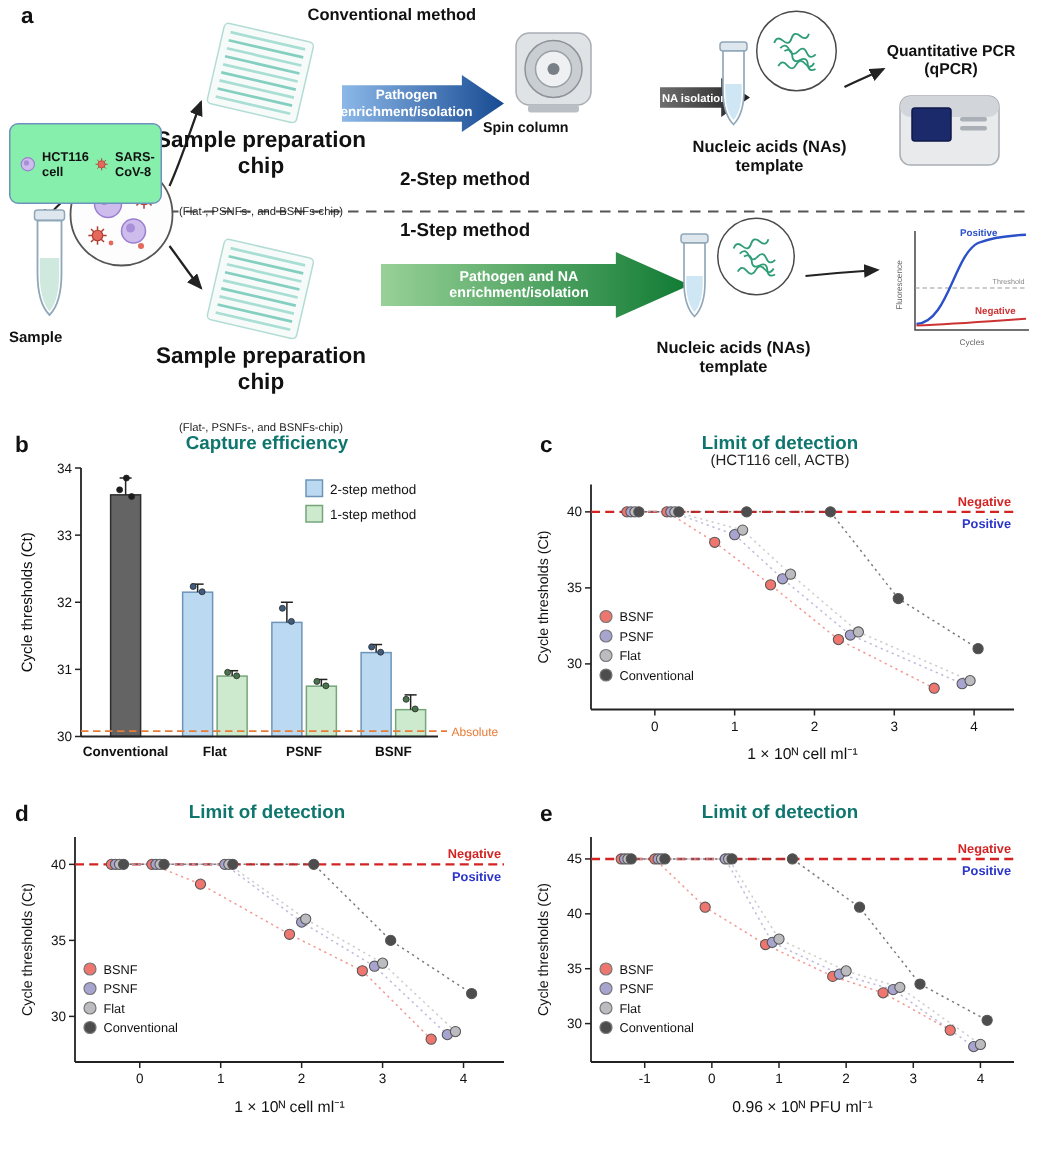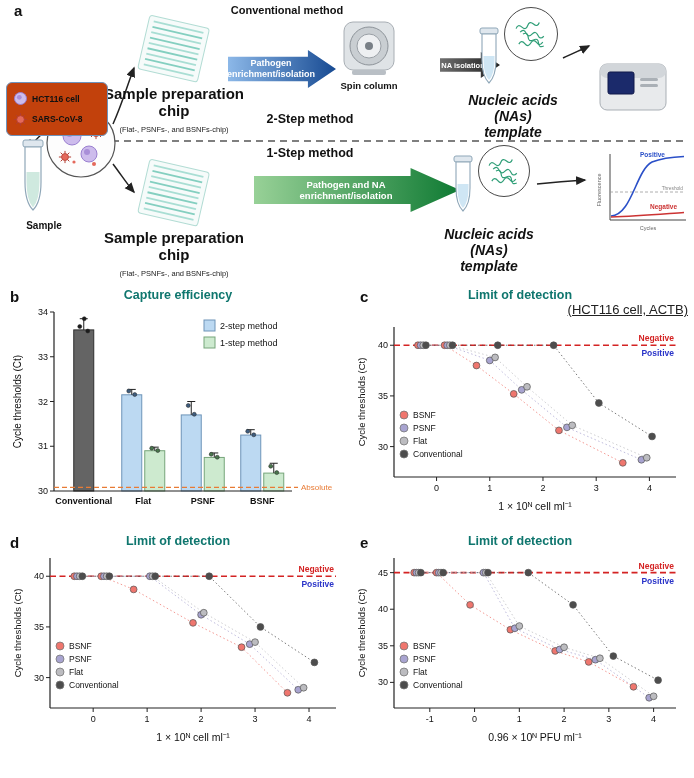--- a/index.html
+++ b/index.html
@@ -1,42 +1,42 @@
 <!DOCTYPE html>
 <html><head>
 <meta charset="utf-8">
 <style>
   * { margin:0; padding:0; box-sizing:border-box; }
   body { width:694px; height:778px; background:#ffffff; font-family:"Liberation Sans", sans-serif; color:#111; }
   #figure { position:relative; width:694px; height:778px; background:#fff; overflow:hidden; }
   .abs { position:absolute; }
   svg text { font-family:"Liberation Sans", sans-serif; }
   .panel-letter { position:absolute; font-weight:bold; font-size:15px; color:#111; z-index:5; }
-  .a-text { position:absolute; text-align:center; }
+  .a-text { position:absolute; }
   .bold { font-weight:bold; }
   .caption { position:absolute; text-align:center; line-height:1.15; }
   .cap-bold { font-weight:bold; font-size:15px; }
-  .cap-small { font-size:7.5px; margin-top:6px; color:#222; }
-  .cap-b9 { font-weight:bold; font-size:14px;font-style:italic; }
+  .cap-small { font-size:7.5px; margin-top:17px; color:#222; }
+  .cap-b9 { font-weight:bold; font-size:11px; }
   .flow-arrow { position:absolute; display:flex; align-items:center; justify-content:center;
     color:#fff; font-weight:bold; text-align:center; line-height:1.2; }
   .flow-arrow .arrow-text { padding-right:22px; }
   .arrow-blue { background:linear-gradient(90deg,#8cb8e8,#174a92); font-size:9px;
     clip-path:polygon(0 18%,74% 18%,74% 0,100% 50%,74% 100%,74% 82%,0 82%); }
   .arrow-dark { background:linear-gradient(90deg,#6e6e6e,#1f1f1f); font-size:7.5px;
     clip-path:polygon(0 24%,68% 24%,68% 0,100% 50%,68% 100%,68% 76%,0 76%);margin-left:28px; }
   .arrow-green { background:linear-gradient(90deg,#98d197,#0f7a33); font-size:9.5px;
     clip-path:polygon(0 18%,76% 18%,76% 0,100% 50%,76% 100%,76% 82%,0 82%);margin-left:24px; }
-  .a-box { position:absolute; border:1.4px solid #6d93bd; border-radius:6px; background:#c2410c;
-    display:flex; flex-direction:column; justify-content:space-evenly; padding:3px 6px; z-index:4; }
+  .a-box { position:absolute; border:1.4px solid #6d93bd; border-radius:6px; background:#86efac;
+    display:flex; flex-direction:row; justify-content:space-evenly; padding:3px 6px; z-index:4; }
   .a-box-row { display:flex; align-items:center; gap:4px; font-size:8.5px; font-weight:bold; }
   .flowpath { fill:none; stroke:#222; stroke-width:1.5; marker-end:url(#ah); }
   .chart-panel { position:absolute; }
   .chart-title { text-align:center; font-weight:bold; font-size:12.5px; color:#0f766e; }
-  .chart-subtitle { text-align:right; font-size:13px; color:#222;text-decoration:underline; }
+  .chart-subtitle { text-align:center; font-size:10px; color:#222; }
   .methods-label { position:absolute; text-align:center; font-weight:bold; font-size:12.5px; }
 </style>
 </head>
 <body>
 
 <div id="figure">
 
   <div id="panel-a" class="abs" style="left:0;top:0;width:694px;height:288px">
 
     <svg id="a-arrows" class="abs" style="left:0;top:0;pointer-events:none" width="694" height="288" viewBox="0 0 694 288">
@@ -164,20 +164,24 @@
         <path d="M15 19 q3 -4.5 6 0 q3 4.5 6 0 q3 -4.5 6 0 q3 4.5 6 0" fill="none" stroke="#2f9e77" stroke-width="1.2" transform="rotate(-15 28 28)"></path>
         <path d="M17 28 q3 -4.5 6 0 q3 4.5 6 0 q3 -4.5 6 0 q3 4.5 6 0" fill="none" stroke="#2f9e77" stroke-width="1.2" transform="rotate(10 28 28)"></path>
         <path d="M15 37 q3 -4.5 6 0 q3 4.5 6 0 q3 -4.5 6 0 q3 4.5 6 0" fill="none" stroke="#2f9e77" stroke-width="1.2" transform="rotate(-5 28 28)"></path>
         <path d="M21 32 q3 -4.5 6 0 q3 4.5 6 0 q3 -4.5 6 0 q3 4.5 6 0" fill="none" stroke="#2f9e77" stroke-width="1.2" transform="rotate(30 28 28)"></path>
       </svg>
     <div class="caption" style="left:456px;top:92px;width:114px">
       <div class="cap-b9">Nucleic acids (NAs)</div>
       <div class="cap-b9">template</div>
     </div>
 
+    <div class="caption" style="left:578px;top:28px;width:112px">
+      <div class="cap-bold" style="font-size:10.5px">Quantitative PCR</div>
+      <div class="cap-bold" style="font-size:10.5px">(qPCR)</div>
+    </div>
     <svg class="abs" style="left:596px;top:58px" width="74" height="58" viewBox="0 0 74 58">
       <rect x="4" y="6" width="66" height="46" rx="7" fill="#e8eaec" stroke="#a9afb5"></rect>
       <rect x="4" y="6" width="66" height="14" rx="7" fill="#d2d6da"></rect>
       <rect x="12" y="14" width="26" height="22" rx="2" fill="#1b2a6b" stroke="#11194a"></rect>
       <rect x="44" y="20" width="18" height="3" rx="1.5" fill="#aab0b6"></rect>
       <rect x="44" y="26" width="18" height="3" rx="1.5" fill="#aab0b6"></rect>
     </svg>
 
     <div class="methods-label" style="left:225px;top:112px;width:170px">2-Step method</div>
     <div class="methods-label" style="left:225px;top:146px;width:170px">1-Step method</div>

